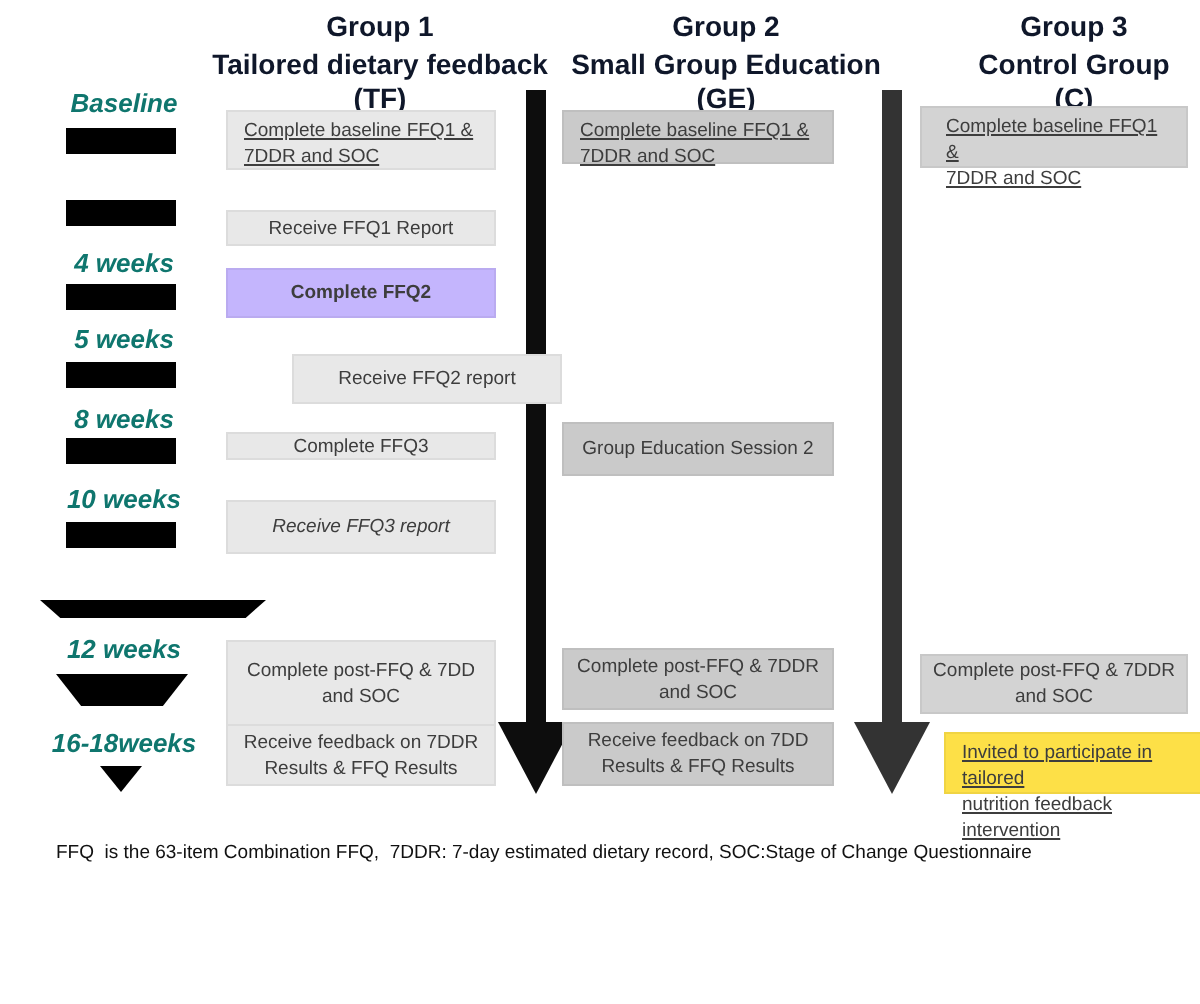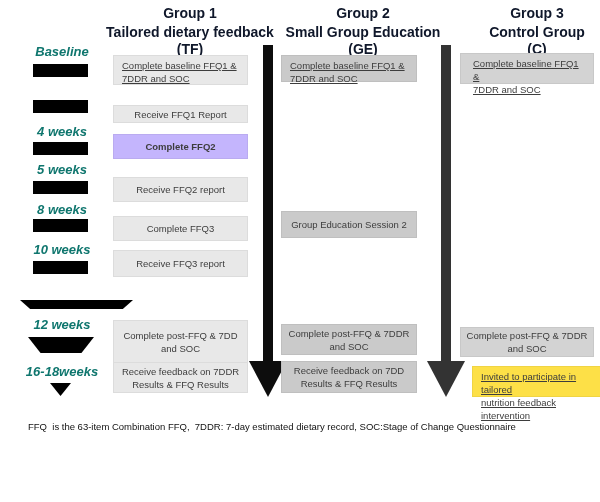--- a/index.html
+++ b/index.html
@@ -44,22 +44,22 @@
   .box{position:absolute;box-sizing:border-box;font-size:9.5px;line-height:13px;color:#3d3d3d;
        white-space:pre-line;display:flex;align-items:center;justify-content:center;
        text-align:center;border:1px solid rgba(0,0,0,0.05);}
   .ta-l{align-items:flex-start;justify-content:flex-start;text-align:left;padding:3px 6px 0 8px;text-decoration:underline;}
 
   .g1{left:113px;width:135px;}
   #g1b1{top:55px;height:30px;}
   #g1b2{top:105px;height:18px;}
   #g1b3{top:134px;height:25px;}
   #g1b4{top:177px;height:25px;}
-  #g1b5{top:216px;height:25px;}
-  #g1b6{top:250px;height:27px;}
+  #g1b5{top:216px;height:14px;}
+  #g1b6{top:250px;height:27px;font-style:italic;}
   #g1b7{top:320px;height:44px;}
   #g1b8{top:362px;height:31px;}
 
   .g2{left:281px;width:136px;}
   #g2b1{top:55px;height:27px;}
   #g2b2{top:133px;height:27px;}
   #g2b3{top:211px;height:27px;}
   #g2b4{top:324px;height:31px;}
   #g2b5{top:361px;height:32px;}
 
@@ -116,21 +116,21 @@
   </div>
   <div class="arrow" id="arr2" style="color: rgb(51, 51, 51);">
     <div class="arrow-shaft"></div>
     <div class="arrow-head"></div>
   </div>
 
   <div class="box g1 ta-l" id="g1b1" style="background: rgb(232, 232, 232);">Complete baseline  FFQ1 &amp;
 7DDR and SOC</div>
   <div class="box g1" id="g1b2" style="background: rgb(232, 232, 232);">Receive FFQ1 Report</div>
   <div class="box g1" id="g1b3" style="background: #c4b5fd; font-weight: bold;">Complete FFQ2</div>
-  <div class="box g1" id="g1b4" style="background: rgb(232, 232, 232);">Receive FFQ2 report</div>
+  <div class="box g1" id="g1b4" style="background: rgb(232, 232, 232); margin-left: 33px;">Receive FFQ2 report</div>
   <div class="box g1" id="g1b5" style="background: rgb(232, 232, 232);">Complete FFQ3</div>
   <div class="box g1" id="g1b6" style="background: rgb(232, 232, 232);">Receive FFQ3 report</div>
   <div class="box g1" id="g1b7" style="background: rgb(232, 232, 232);">Complete post-FFQ &amp; 7DD
 and SOC</div>
   <div class="box g1" id="g1b8" style="background: rgb(232, 232, 232);">Receive feedback on 7DDR
 Results &amp; FFQ Results</div>
 
   <div class="box g2 ta-l" id="g2b1" style="background: rgb(202, 202, 202);">Complete baseline FFQ1 &amp;
 7DDR and SOC</div>
   <div class="box g2" id="g2b3" style="background: rgb(202, 202, 202); text-align: center;">Group Education Session 2</div>

